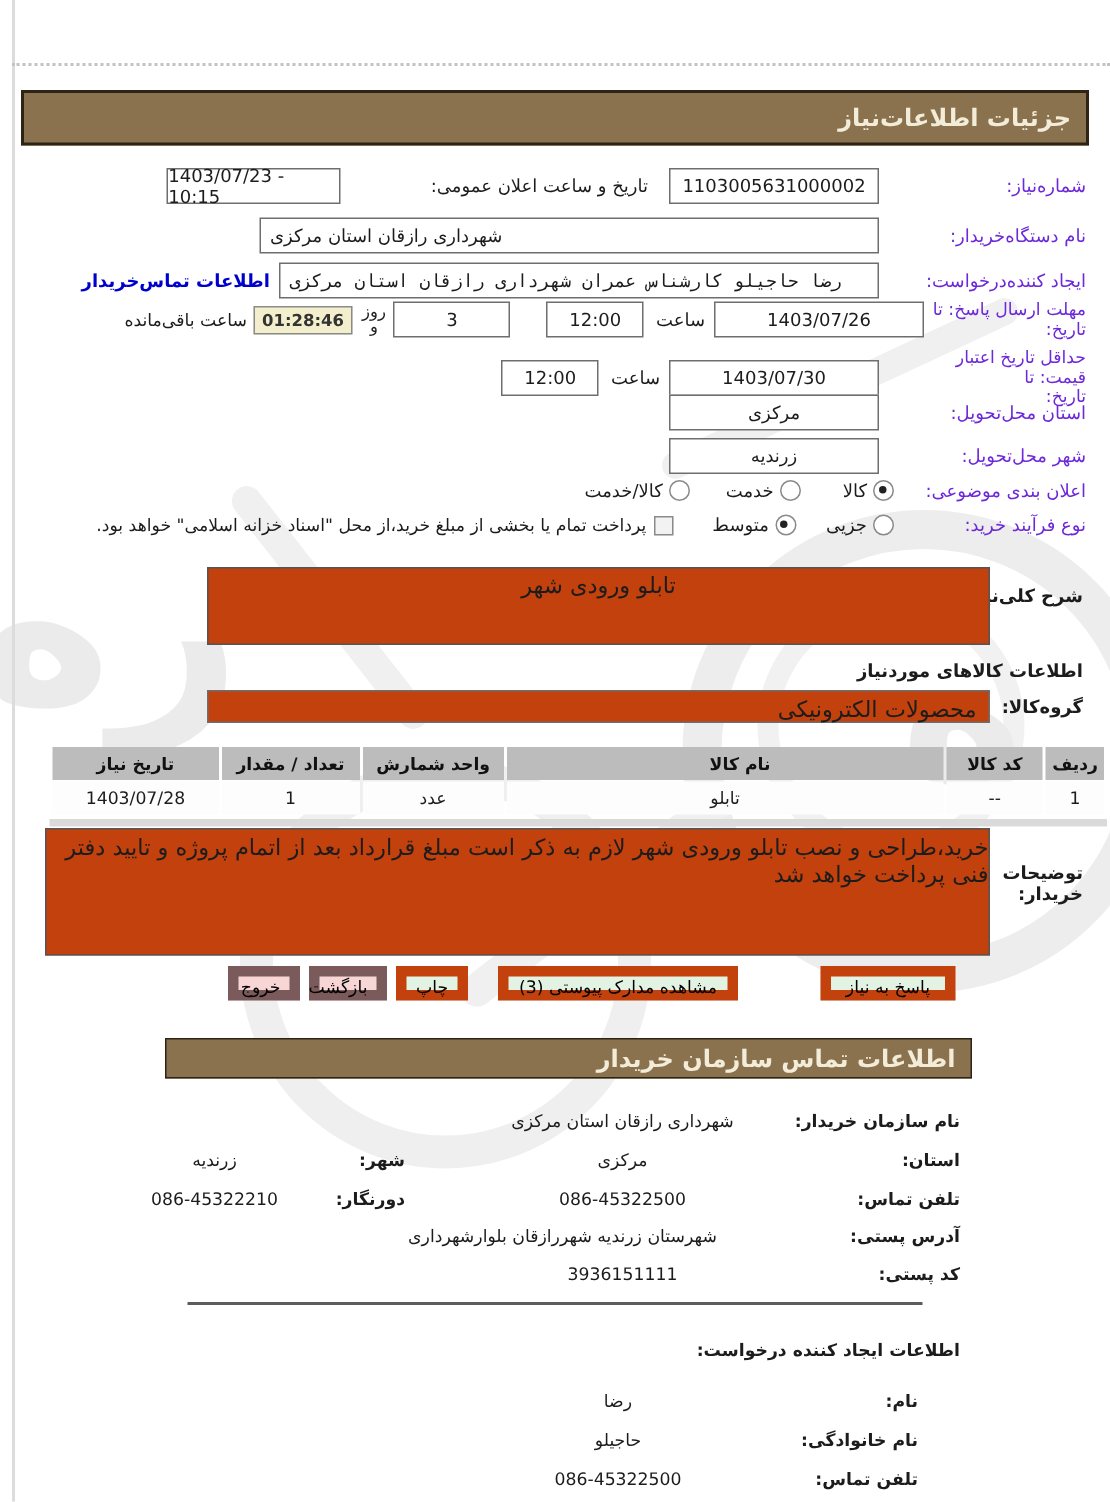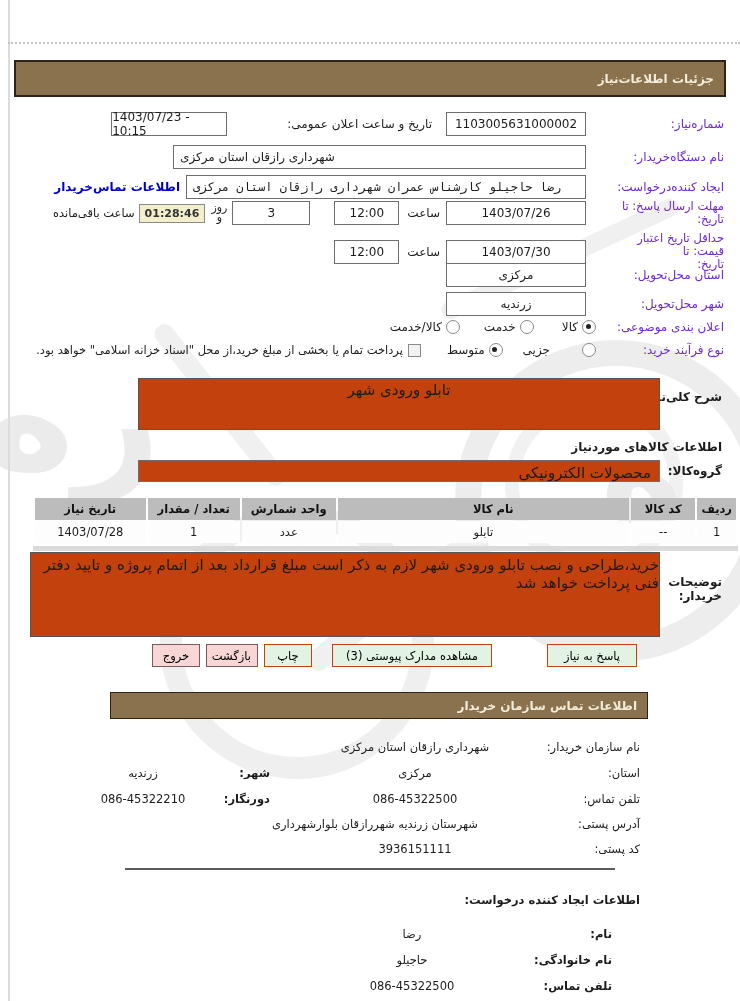--- a/index.html
+++ b/index.html
@@ -16,21 +16,21 @@
   .wm-t2{font-size:140px;left:600px;top:390px;}
   .wm-bar{position:absolute;background:#f0f0f0;border-radius:12px;}
   .wm-b1{width:230px;height:22px;left:285px;top:585px;transform:rotate(-38deg);}
   .wm-b2{width:200px;height:20px;left:120px;top:395px;transform:rotate(52deg);}
   .wm-b3{width:260px;height:18px;left:430px;top:250px;transform:rotate(-25deg);}
   
   .left-edge{position:absolute;left:8px;top:0;width:2px;height:1001px;background:#dcdcdc;z-index:2;}
   .dotline{position:absolute;left:8px;right:0;top:42px;border-top:2px dotted #c3c3c3;z-index:2;}
   .content{position:absolute;inset:0;z-index:3;}
   
-  .bar{position:absolute;background:#8a724e;border:2px solid #2e2416;color:#f2ecd9;font-size:12px;font-weight:bold;direction:rtl;display:flex;align-items:center;padding:0 10px;box-sizing:border-box;}
+  .bar{position:absolute;background:#8a724e;border:2px solid #2e2416;color:#f2ecd9;font-size:16px;font-weight:bold;direction:rtl;display:flex;align-items:center;padding:0 10px;box-sizing:border-box;}
   .bar1{left:14px;width:712px;top:60px;height:37px;}
   .bar2{left:110px;width:538px;top:692px;height:27px;border-width:1px;}
   
   .row{position:absolute;right:16px;direction:rtl;display:flex;align-items:center;font-size:12px;}
   .flabel{width:108px;text-align:right;color:#6d28d9;line-height:13px;flex:none;}
   .prelabel{white-space:pre-line;}
   .ibox{background:#fff;border:1px solid #6e6e6e;height:24px;box-sizing:border-box;display:flex;align-items:center;justify-content:center;font-size:12px;flex:none;}
   .ibox.rt{justify-content:flex-end;padding-left:6px;padding-right:6px;}
   .link{color:#0000cc;font-weight:bold;font-size:12px;cursor:pointer;}
   .small{font-size:11.5px;}
@@ -41,26 +41,26 @@
   .opt{display:flex;align-items:center;}
   .textbox{position:absolute;background:#c2410c;border:1px solid #555;box-sizing:border-box;font-size:15px;direction:rtl;}
   .boldlbl{position:absolute;font-weight:bold;font-size:12px;direction:rtl;text-align:right;}
   
   .gtable{position:absolute;left:33px;top:497px;width:705px;border-collapse:separate;border-spacing:2px 1px;font-size:11.5px;}
   .gtable th{background:#bcbcbc;color:#111;font-weight:bold;height:22px;padding:0 4px;}
   .gtable td{background:#fdfdfd;text-align:center;height:22px;padding:0 4px;}
   .rowstrip{position:absolute;left:33px;top:546px;width:705px;height:5px;background:#dadada;}
   
   .btnrow{position:absolute;right:103px;top:644px;direction:rtl;display:flex;align-items:center;}
-  .btn{height:23px;border:1px solid #c2410c;font-size:11.5px;font-family:inherit;cursor:pointer;padding:0 6px;box-sizing:border-box;flex:none;}
+  .btn{height:23px;border:7px solid #c2410c;font-size:11.5px;font-family:inherit;cursor:pointer;padding:0 6px;box-sizing:border-box;flex:none;}
   .btn.green{background:#e3f3e3;}
   .btn.pink{background:#f9d6d6;border-color:#7a5a5a;}
   
   .crow{position:absolute;right:100px;direction:rtl;display:flex;align-items:flex-start;font-size:11.5px;}
-  .clabel{width:115px;text-align:right;font-weight:normal;flex:none;}
+  .clabel{width:115px;text-align:right;font-weight:bold;flex:none;}
   .cval{width:200px;margin-right:10px;text-align:center;white-space:nowrap;flex:none;}
   .clabel2{width:70px;margin-right:45px;text-align:right;font-weight:bold;flex:none;}
   .cval2{width:110px;margin-right:2px;text-align:center;white-space:nowrap;flex:none;}
   .divider{position:absolute;left:125px;top:868px;width:490px;border-top:2px solid #5c5c5c;}
   .krow{position:absolute;right:128px;direction:rtl;display:flex;align-items:center;font-size:11.5px;}
   .klabel{width:85px;text-align:right;font-weight:bold;flex:none;}
   .kval{width:120px;margin-right:55px;text-align:center;flex:none;}
   .ltr{direction:ltr;unicode-bidi:embed;}
   .stack{white-space:pre-line;font-size:11px;line-height:10px;text-align:center;}
 </style>
@@ -103,21 +103,21 @@
 
     <div class="row" style="top:175px;">
       <div class="flabel">ایجاد کننده‌درخواست:</div>
       <div class="ibox rt" style="width:400px;margin-right:30px;font-family:Liberation Mono, monospace;">رضا حاجیلو کارشناس عمران شهرداری رازقان استان مرکزی</div>
       <div class="link" style="margin-right:6px;">اطلاعات تماس‌خریدار</div>
     </div>
 
     <div class="row" style="top:200px;">
       <div class="flabel prelabel small">مهلت ارسال پاسخ: تا
 تاریخ:</div>
-      <div class="ibox ltr" style="width:140px;margin-right:30px;">1403/07/26</div>
+      <div class="ibox ltr" style="width:140px;">1403/07/26</div>
       <div style="margin-right:6px;">ساعت</div>
       <div class="ibox ltr" style="width:65px;margin-right:8px;">12:00</div>
       <div class="ibox ltr" style="width:78px;margin-right:24px;">3</div>
       <div class="stack" style="margin-right:3px;width:20px;">روز
 و</div>
       <div class="badge" style="margin-right:4px;">01:28:46</div>
       <div class="small" style="margin-right:4px;">ساعت باقی‌مانده</div>
     </div>
 
     <div class="row" style="top:232px;">
@@ -149,21 +149,21 @@
         <span>خدمت</span>
       </div>
       <div class="opt" style="margin-right:24px;">
         <span class="radio"></span>
         <span>کالا/خدمت</span>
       </div>
     </div>
 
     <div class="row" style="top:343px;">
       <div class="flabel">نوع فرآیند خرید:</div>
-      <div class="opt" style="margin-right:20px;gap:28px;">
+      <div class="opt" style="margin-right:20px;">
         <span class="radio"></span>
         <span>جزیی</span>
       </div>
       <div class="opt" style="margin-right:20px;">
         <span class="radio sel"></span>
         <span>متوسط</span>
       </div>
       <div class="opt small" style="margin-right:26px;">
         <span class="checkbox"></span>
         <span>پرداخت تمام یا بخشی از مبلغ خرید،از محل "اسناد خزانه اسلامی" خواهد بود.</span>

